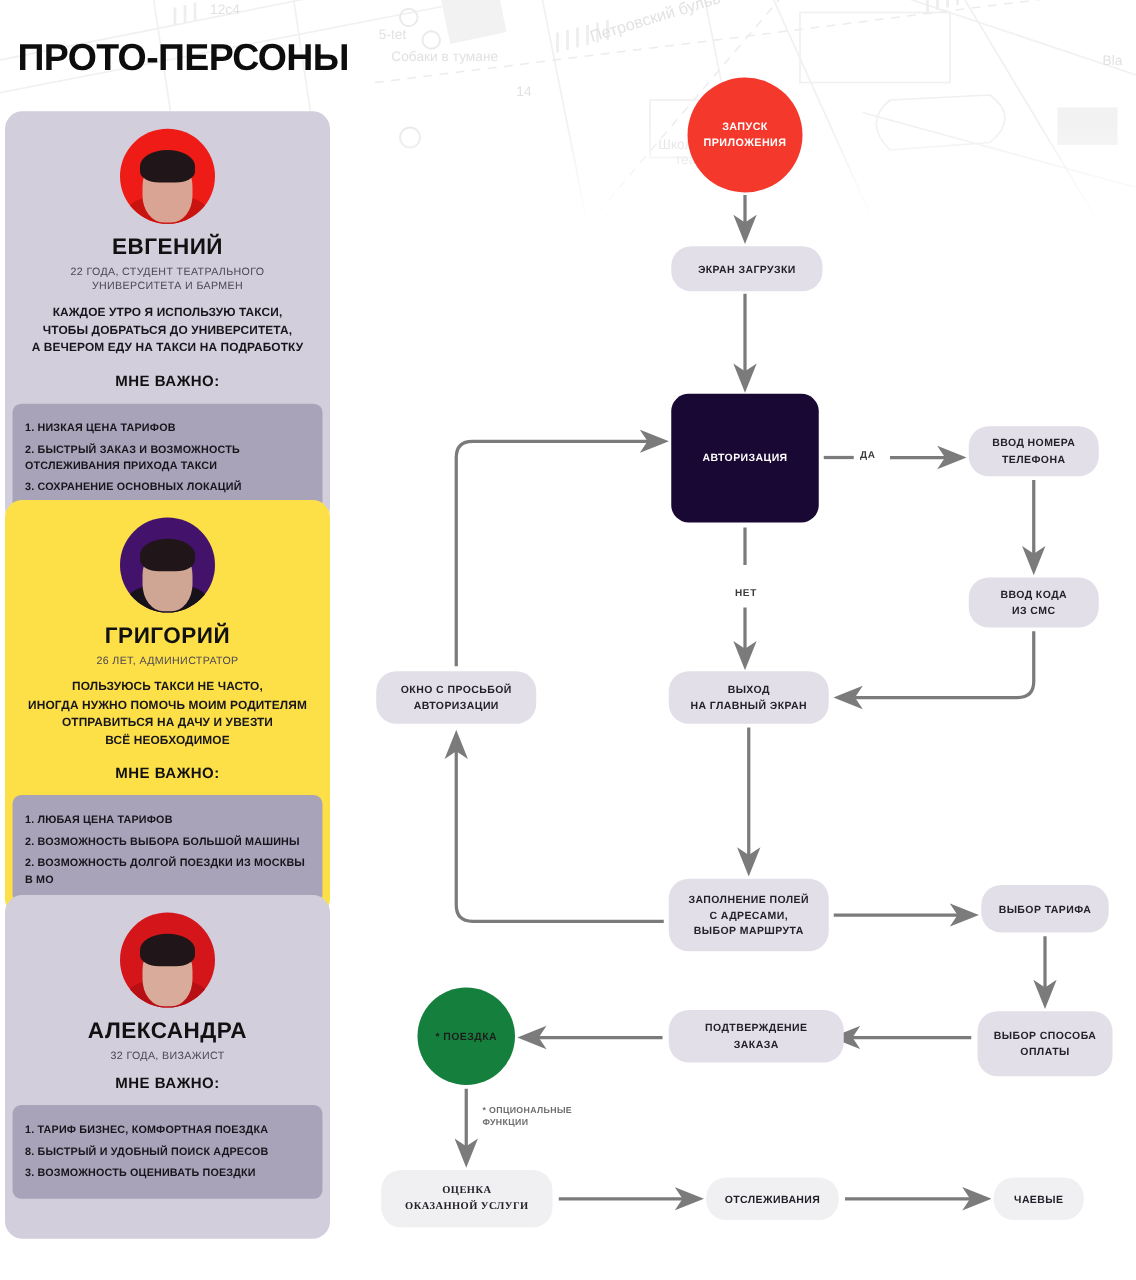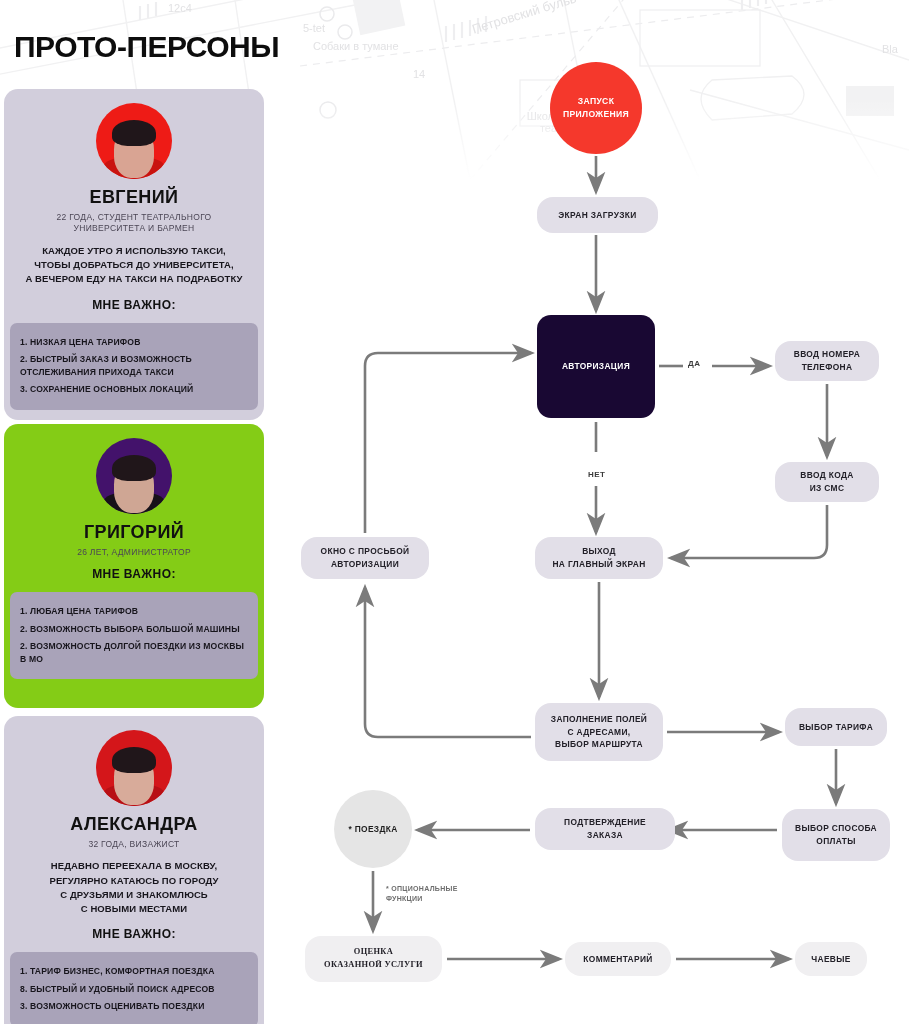--- a/index.html
+++ b/index.html
@@ -84,21 +84,21 @@
   .node{
     position:absolute;box-sizing:border-box;
     display:flex;align-items:center;justify-content:center;text-align:center;
     font-size:8.4px;font-weight:bold;letter-spacing:0.35px;
     line-height:1.5;z-index:3;
   }
   .node.pill{background:#e2dfe8;border-radius:16px;color:#222028;}
   .node.pill-light{background:#f0eff1;border-radius:16px;color:#222028;}
   .node.dark{background:#190833;border-radius:14px;color:#ffffff;}
   .node.circle-red{background:#f5382c;border-radius:50%;color:#ffffff;font-size:8.6px;}
-  .node.circle-gray{background:#e5e5e5;border-radius:50%;color:#1d1d1d;}
+  .node.circle-gray{background:#15803d;border-radius:50%;color:#1d1d1d;}
 
   
   .edge-label{
     position:absolute;font-size:8px;font-weight:bold;color:#3b3b3b;
     letter-spacing:0.5px;z-index:3;
   }
   .edge-note{
     position:absolute;font-size:7px;font-weight:bold;color:#6d6d6d;
     letter-spacing:0.3px;line-height:1.45;z-index:3;white-space:pre-line;
   }
@@ -173,47 +173,47 @@
       <div class="p-quote" style="white-space: pre-line;">КАЖДОЕ УТРО Я ИСПОЛЬЗУЮ ТАКСИ,
 ЧТОБЫ ДОБРАТЬСЯ ДО УНИВЕРСИТЕТА,
 А ВЕЧЕРОМ ЕДУ НА ТАКСИ НА ПОДРАБОТКУ</div>
       <div class="p-needs-title">МНЕ ВАЖНО:</div>
       <div class="needs-box" style="background: rgb(169, 163, 185);">
         <div class="need-item">1. НИЗКАЯ ЦЕНА ТАРИФОВ</div>
         <div class="need-item">2. БЫСТРЫЙ ЗАКАЗ И ВОЗМОЖНОСТЬ ОТСЛЕЖИВАНИЯ ПРИХОДА ТАКСИ</div>
         <div class="need-item">3. СОХРАНЕНИЕ ОСНОВНЫХ ЛОКАЦИЙ</div>
       </div>
     </div>
-    <div class="persona-card" style="top: 400px; min-height: 284px; background: #84cc16; margin-top: 24px;">
+    <div class="persona-card" style="top: 400px; min-height: 284px; background: #fde047;">
       <div class="avatar" style="background: rgb(67, 18, 107);">
         <div class="body" style="background:#171119"></div>
         <div class="face" style="background:#cfa694"></div>
         <div class="hair"></div>
       </div>
       <div class="p-name">ГРИГОРИЙ</div>
       <div class="p-role" style="white-space: pre-line;">26 ЛЕТ, АДМИНИСТРАТОР</div>
+      <div class="p-quote" style="white-space: pre-line;">ПОЛЬЗУЮСЬ ТАКСИ НЕ ЧАСТО,
+ИНОГДА НУЖНО ПОМОЧЬ МОИМ РОДИТЕЛЯМ
+ОТПРАВИТЬСЯ НА ДАЧУ И УВЕЗТИ
+ВСЁ НЕОБХОДИМОЕ</div>
       <div class="p-needs-title">МНЕ ВАЖНО:</div>
       <div class="needs-box" style="background: rgb(169, 163, 185);">
         <div class="need-item">1. ЛЮБАЯ ЦЕНА ТАРИФОВ</div>
         <div class="need-item">2. ВОЗМОЖНОСТЬ ВЫБОРА БОЛЬШОЙ МАШИНЫ</div>
         <div class="need-item">2. ВОЗМОЖНОСТЬ ДОЛГОЙ ПОЕЗДКИ ИЗ МОСКВЫ В МО</div>
       </div>
     </div>
     <div class="persona-card" style="top: 716px; min-height: 275px; background: rgb(210, 206, 220);">
       <div class="avatar" style="background: rgb(212, 22, 26);">
         <div class="body" style="background:#b80f14"></div>
         <div class="face" style="background:#d8ab9a"></div>
         <div class="hair"></div>
       </div>
       <div class="p-name">АЛЕКСАНДРА</div>
       <div class="p-role" style="white-space: pre-line;">32 ГОДА, ВИЗАЖИСТ</div>
-      <div class="p-quote" style="white-space: pre-line;">НЕДАВНО ПЕРЕЕХАЛА В МОСКВУ,
-РЕГУЛЯРНО КАТАЮСЬ ПО ГОРОДУ
-С ДРУЗЬЯМИ И ЗНАКОМЛЮСЬ
-С НОВЫМИ МЕСТАМИ</div>
       <div class="p-needs-title">МНЕ ВАЖНО:</div>
       <div class="needs-box" style="background: rgb(169, 163, 185);">
         <div class="need-item">1. ТАРИФ БИЗНЕС, КОМФОРТНАЯ ПОЕЗДКА</div>
         <div class="need-item">8. БЫСТРЫЙ И УДОБНЫЙ ПОИСК АДРЕСОВ</div>
         <div class="need-item">3. ВОЗМОЖНОСТЬ ОЦЕНИВАТЬ ПОЕЗДКИ</div>
       </div>
     </div>
   </div>
 
 <svg id="edges">
@@ -277,21 +277,21 @@
 С АДРЕСАМИ,
 ВЫБОР МАРШРУТА</div>
     <div class="node pill" style="left: 785px; top: 708px; width: 102px; height: 38px; white-space: pre-line;">ВЫБОР ТАРИФА</div>
     <div class="node pill" style="left: 782px; top: 809px; width: 108px; height: 52px; white-space: pre-line;">ВЫБОР СПОСОБА
 ОПЛАТЫ</div>
     <div class="node pill" style="left: 535px; top: 808px; width: 140px; height: 42px; white-space: pre-line;">ПОДТВЕРЖДЕНИЕ
 ЗАКАЗА</div>
     <div class="node circle-gray" style="left: 334px; top: 790px; width: 78px; height: 78px; white-space: pre-line;">* ПОЕЗДКА</div>
     <div class="node pill-light" style="left: 305px; top: 936px; width: 137px; height: 46px; white-space: pre-line; font-family: Liberation Serif, serif;">ОЦЕНКА
 ОКАЗАННОЙ УСЛУГИ</div>
-    <div class="node pill-light" style="left: 565px; top: 942px; width: 106px; height: 34px; white-space: pre-line;">КОММЕНТАРИЙ</div>
+    <div class="node pill-light" style="left: 565px; top: 942px; width: 106px; height: 34px; white-space: pre-line;">ОТСЛЕЖИВАНИЯ</div>
     <div class="node pill-light" style="left: 795px; top: 942px; width: 72px; height: 34px; white-space: pre-line;">ЧАЕВЫЕ</div>
   </div>
 <div id="flow-labels">
     <div class="edge-label" style="left: 688px; top: 359px;">ДА</div>
     <div class="edge-label" style="left: 588px; top: 470px;">НЕТ</div>
     <div class="edge-note" style="left: 386px; top: 884px;">* ОПЦИОНАЛЬНЫЕ
 ФУНКЦИИ</div>
   </div>
 
 </body></html>

